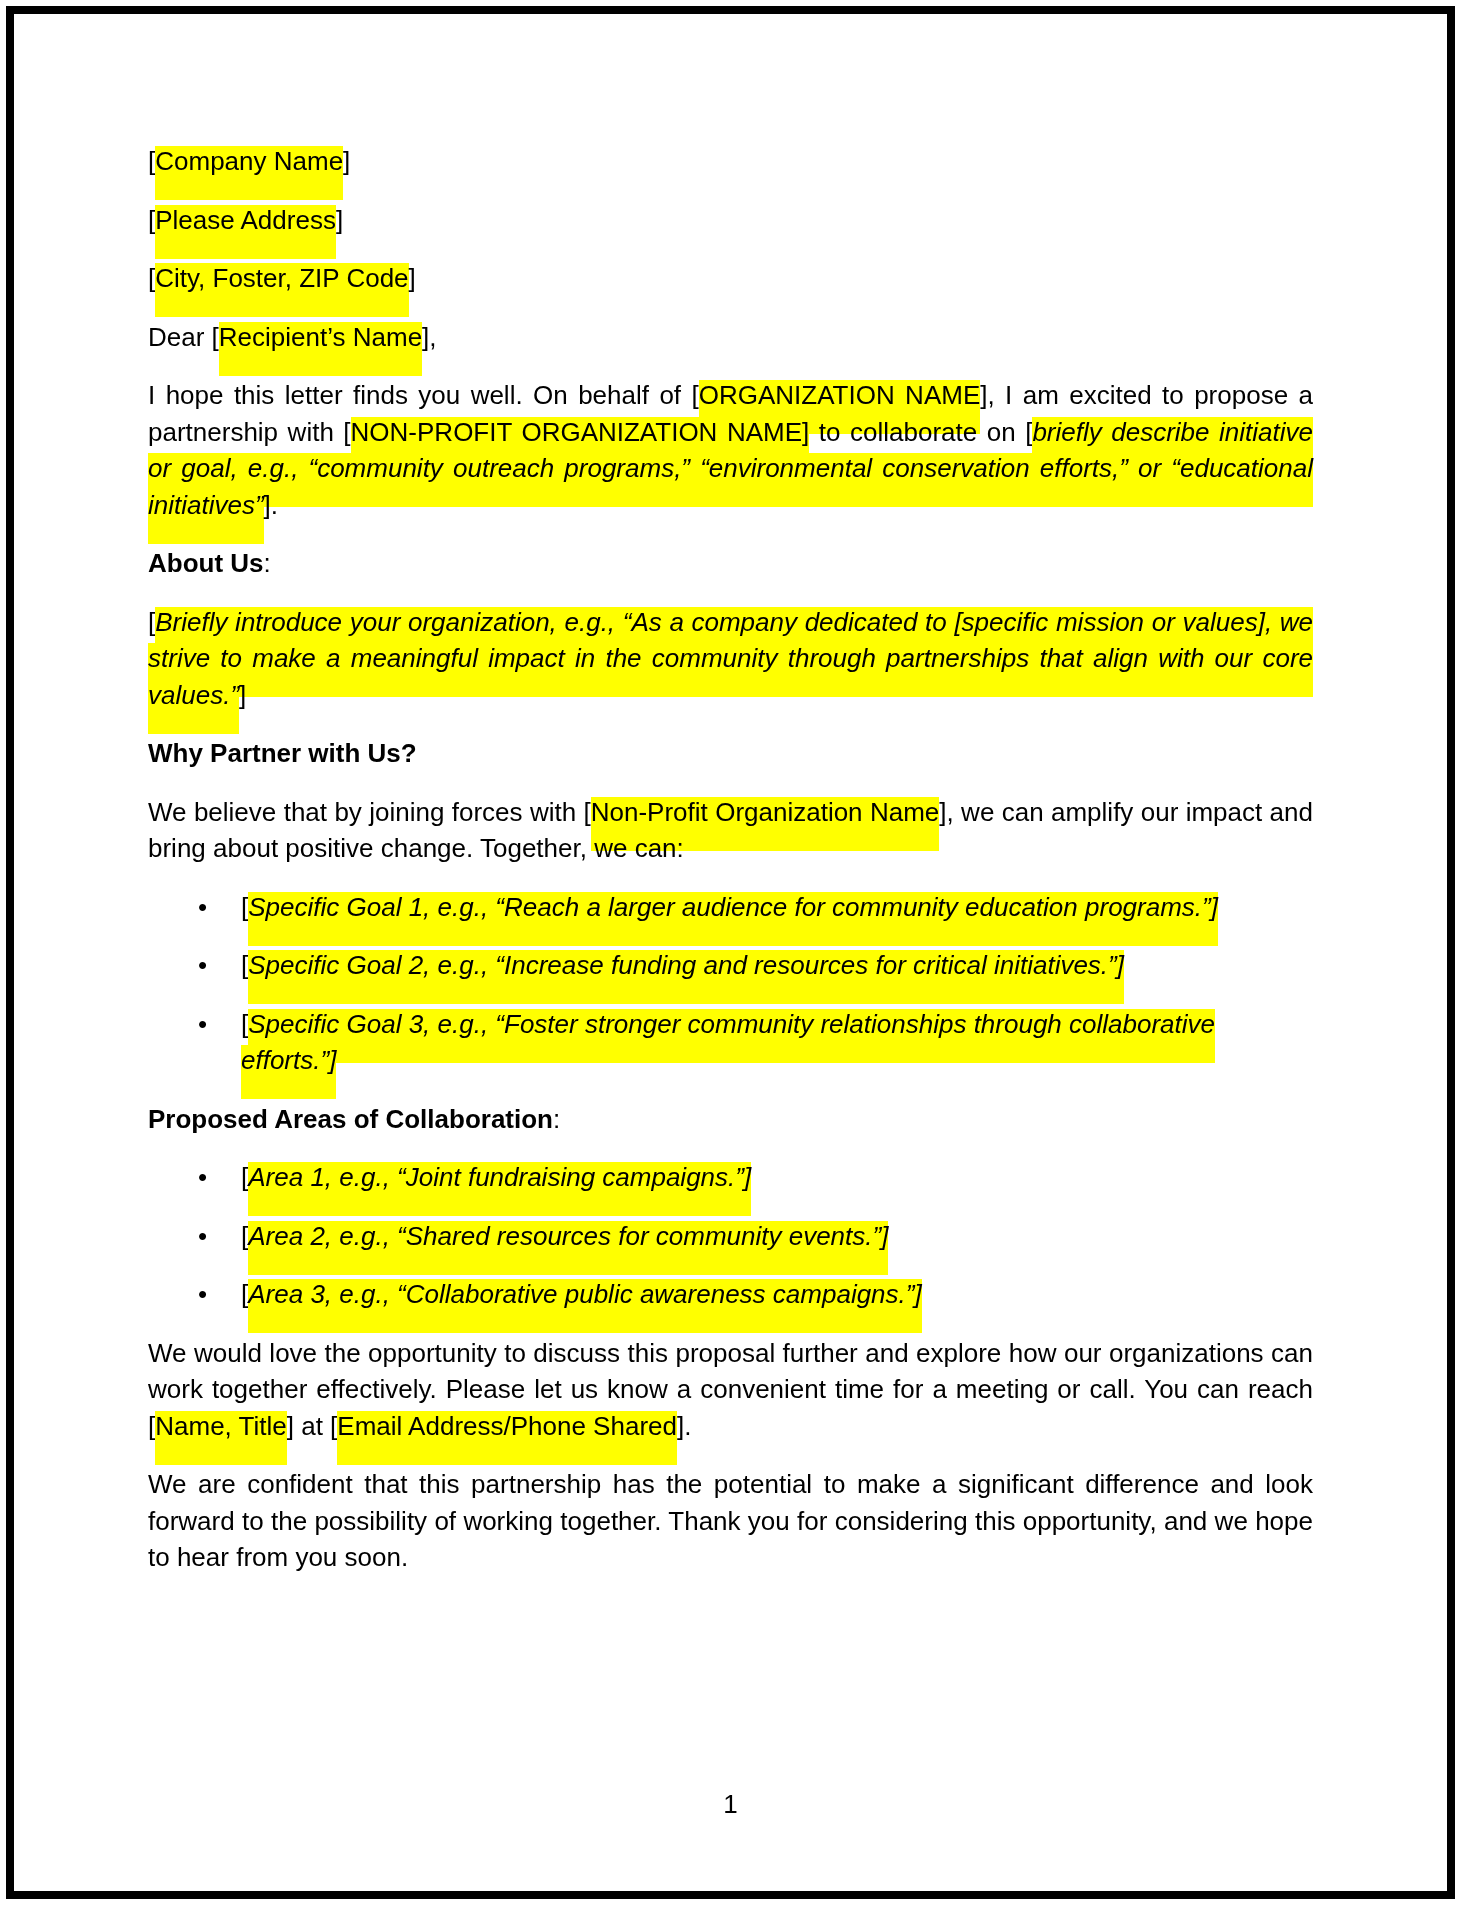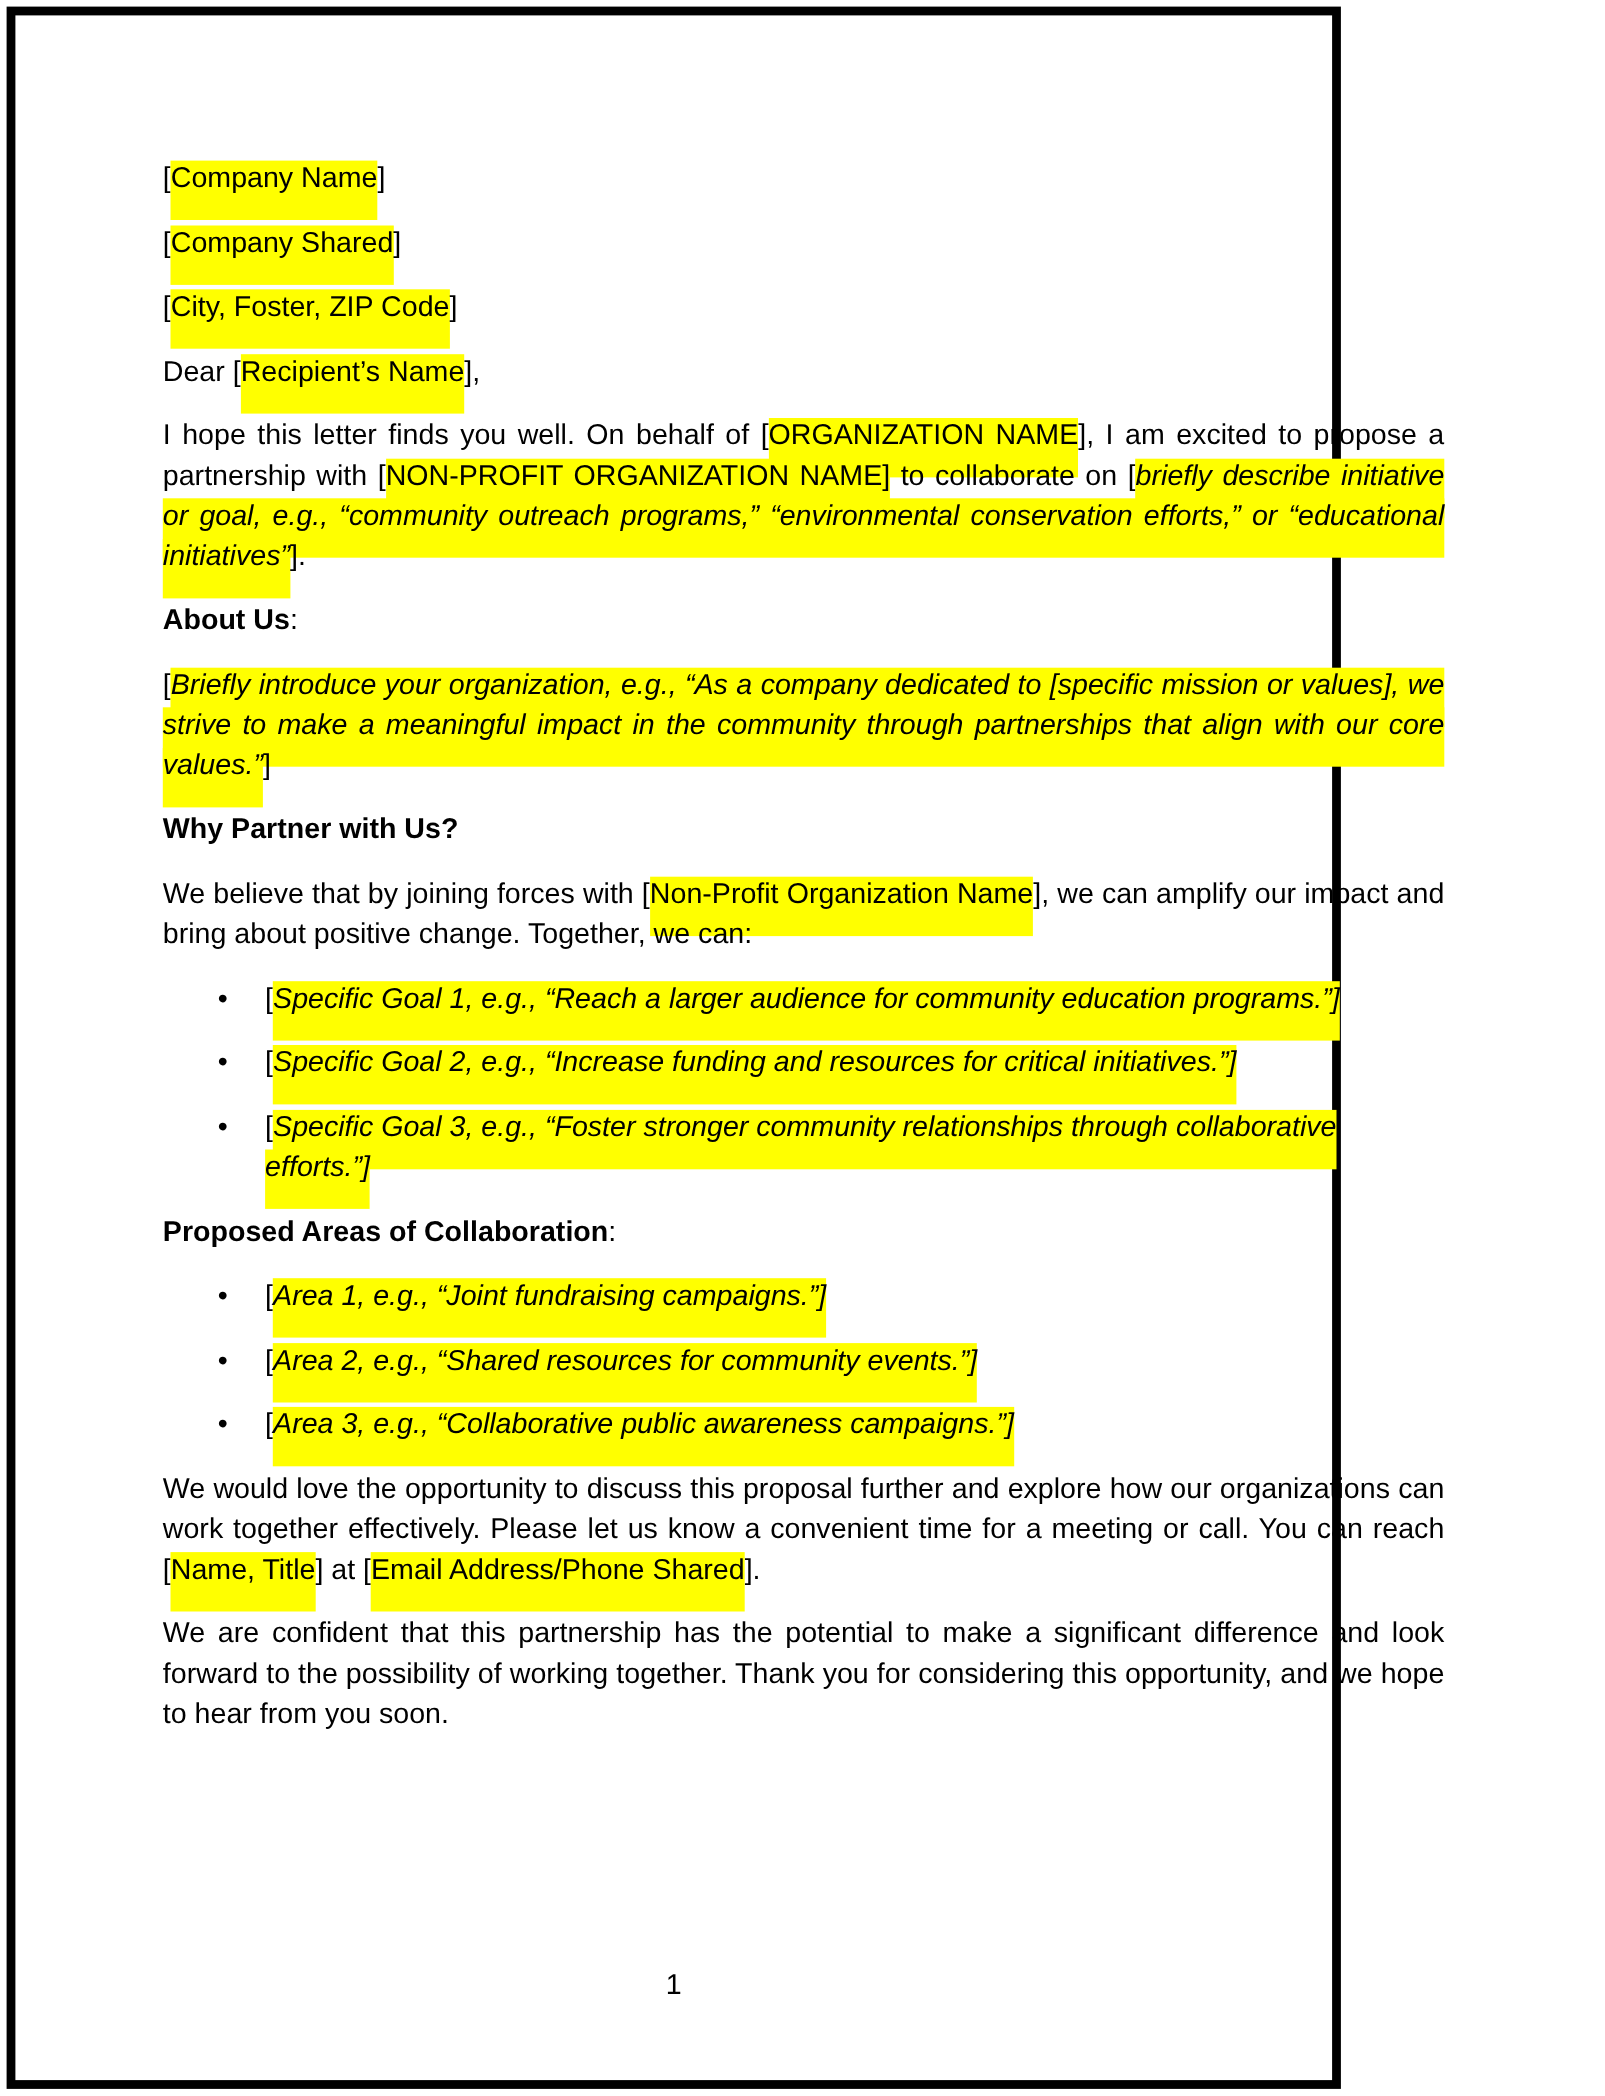--- a/index.html
+++ b/index.html
@@ -7,21 +7,21 @@
     padding: 0;
     background: #ffffff;
     width: 1459px;
     height: 1905px;
     overflow: hidden;
   }
   .page {
     box-sizing: border-box;
     position: relative;
     margin: 6px;
-    width: 1213px;
+    width: 1449px;
     height: 1893px;
     border: 8px solid #000000;
     background: #ffffff;
     font-family: "Liberation Sans", "DejaVu Sans", sans-serif;
     font-size: 26px;
     line-height: 36.5px;
     color: #000000;
   }
   .content {
     position: absolute;
@@ -60,21 +60,21 @@
   }
 </style>
 </head>
 <body>
 
 <div class="page">
   <div class="content">
 
     <p><span>[</span><span class="hl">Company Name</span><span>]</span></p>
 
-    <p><span>[</span><span class="hl">Company Shared</span><span>]</span></p>
+    <p><span>[</span><span class="hl">Please Address</span><span>]</span></p>
 
     <p><span>[</span><span class="hl">City, Foster, ZIP Code</span><span>]</span></p>
 
 
     <p><span>Dear [</span><span class="hl">Recipient’s Name</span><span>],</span></p>
 
     <p class="just"><span>I hope this letter finds you well. On behalf of [</span><span class="hl">ORGANIZATION NAME</span><span>], I am excited to propose a partnership with [</span><span class="hl">NON-PROFIT ORGANIZATION NAME]</span><span> to collaborate on [</span><span class="hl it">briefly describe initiative or goal, e.g., “community outreach programs,” “environmental conservation efforts,” or “educational initiatives”</span><span>].</span></p>
 
     <p><span class="bold">About Us</span><span>:</span></p>
 

